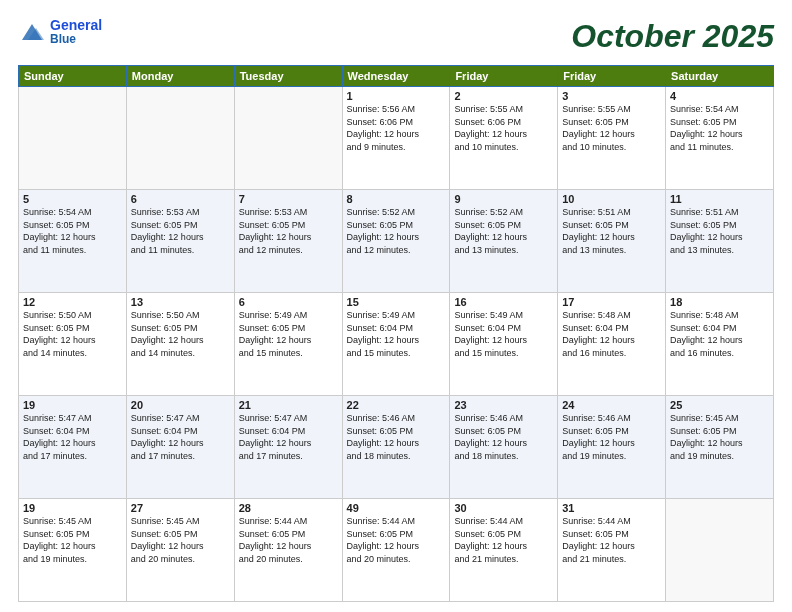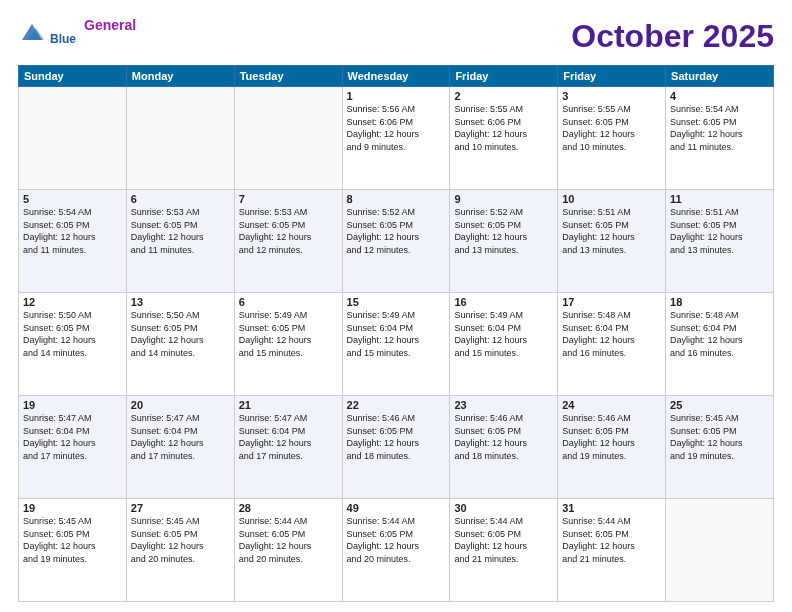--- a/index.html
+++ b/index.html
@@ -29,52 +29,52 @@
       gap: 4px;
     }
     .logo-text {
       display: flex;
       flex-direction: column;
       line-height: 1.1;
     }
     .logo-general {
       font-size: 14px;
       font-weight: bold;
-      color: #a21caf;
-      margin-left: 34px;
+      color: #1d4ed8;
     }
     .logo-blue {
       font-size: 12px;
       font-weight: bold;
       color: #1a5fa8;
     }
     .logo-icon {
       width: 28px;
       height: 28px;
     }
     .title-block {
       text-align: right;
     }
     .month-title {
       font-size: 32px;
       font-weight: bold;
-      color: #4c1d95;
+      color: #14532d;
+      font-style: italic;
     }
     .location {
       font-size: 15px;
       color: #444;
     }
     .calendar {
       flex: 1;
       border-collapse: collapse;
       width: 100%;
       table-layout: fixed;
     }
     .calendar th {
-      background: #0369a1;
+      background: #4d7c0f;
       color: #fff;
       font-size: 11px;
       font-weight: bold;
       text-align: left;
       padding: 4px 5px;
       border: 1px solid #2a6db5;
     }
     .calendar td {
       vertical-align: top;
       border: 1px solid #ccc;

